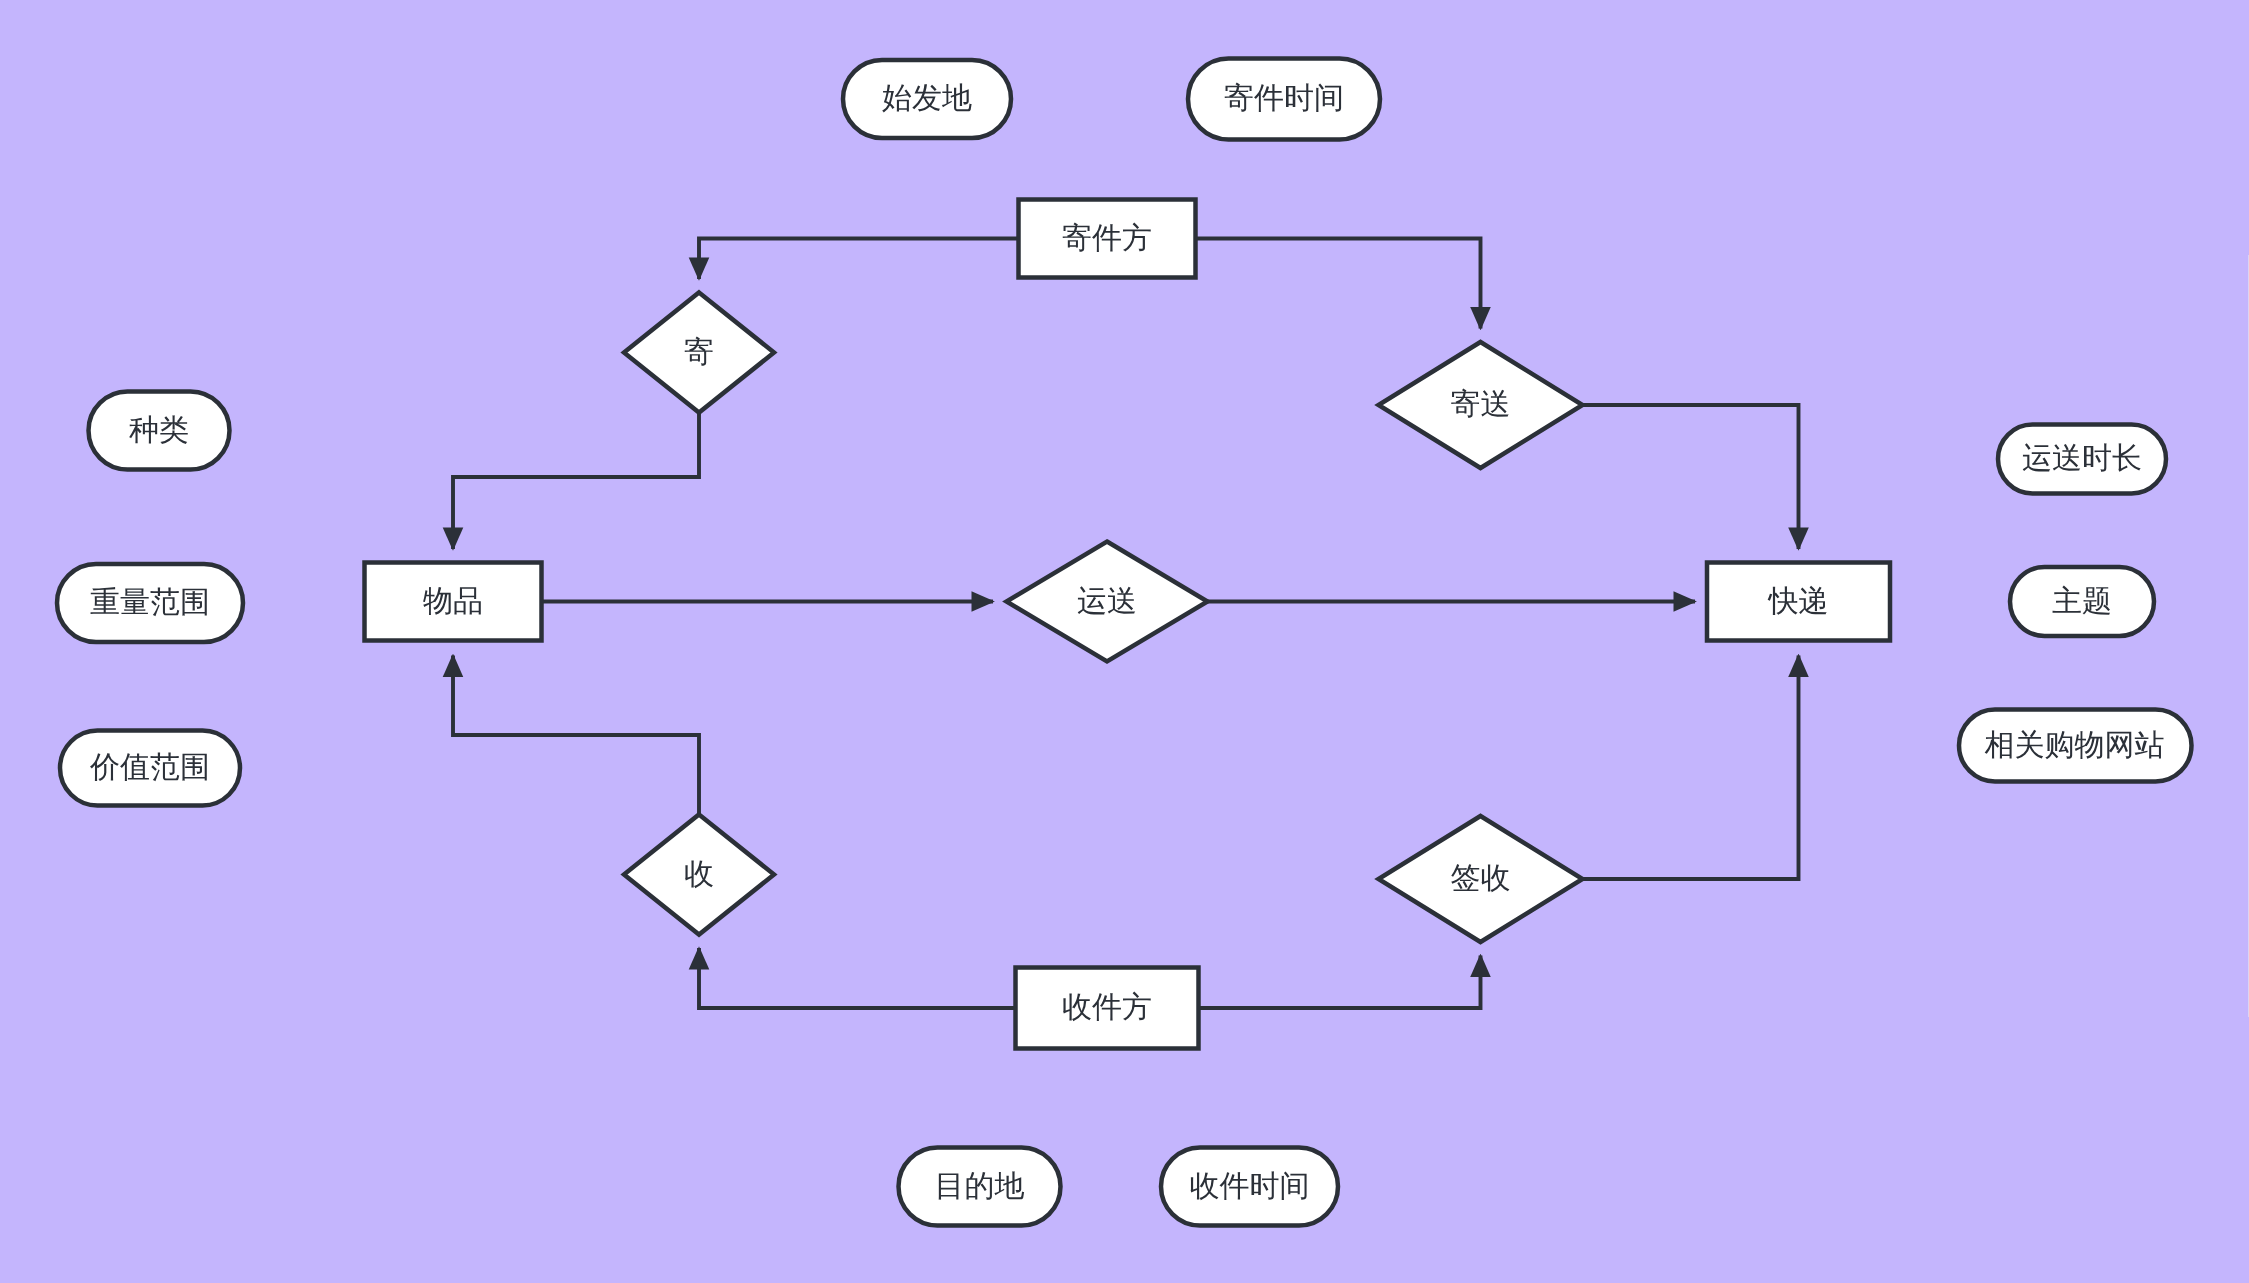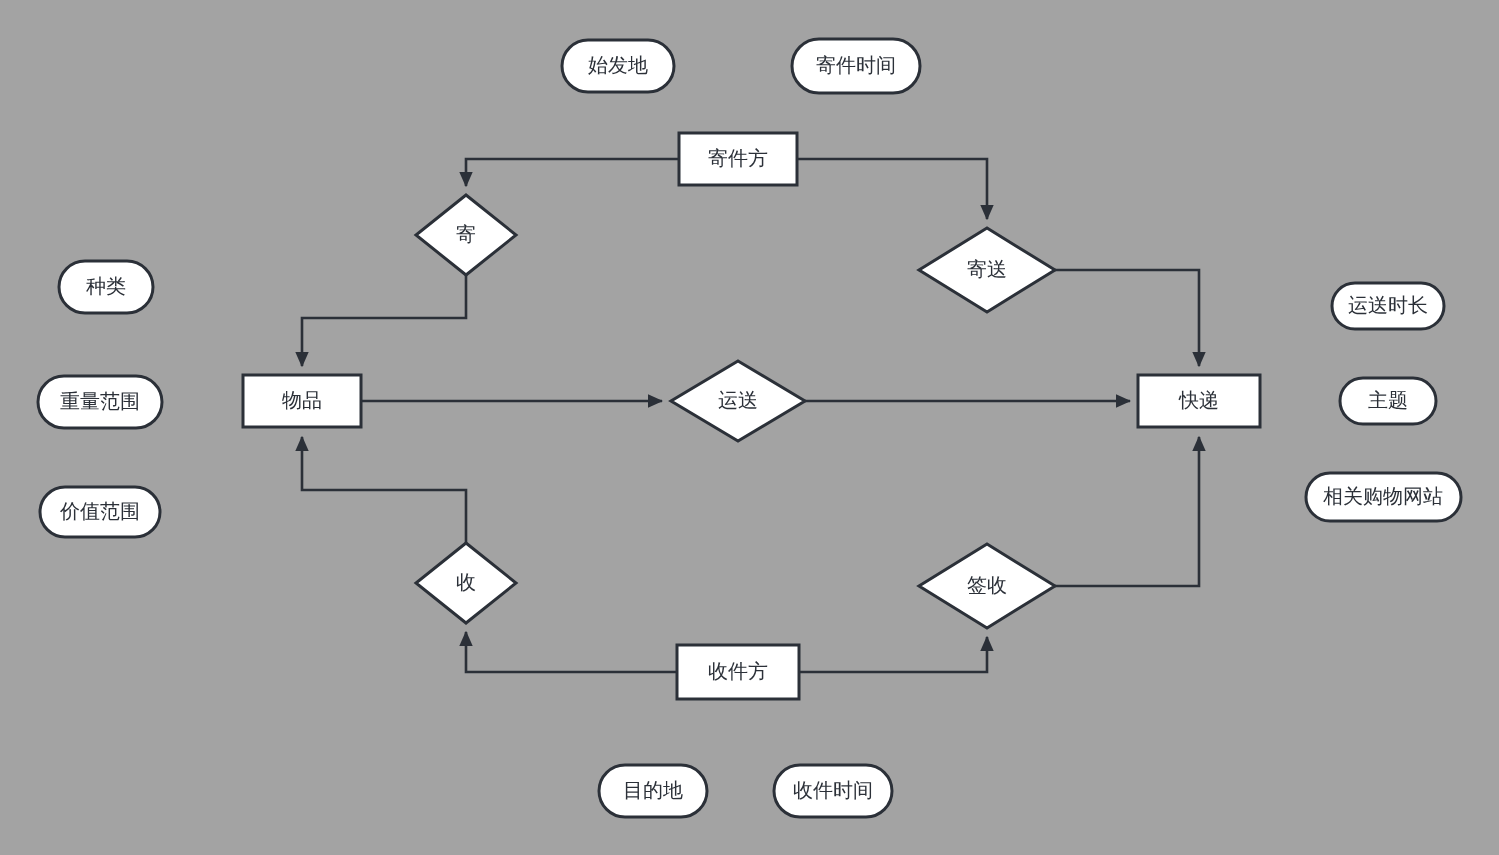--- a/index.html
+++ b/index.html
@@ -10,21 +10,21 @@
   body {
     width: 1499px;
     height: 855px;
     font-family: "Liberation Sans", "DejaVu Sans", sans-serif;
     overflow: hidden;
   }
   #canvas {
     position: relative;
     width: 1499px;
     height: 855px;
-    background: #a3a3a3;
+    background: #c4b5fd;
   }
   svg#diagram {
     position: absolute;
     top: 0;
     left: 0;
     width: 1499px;
     height: 855px;
     display: block;
   }
   .node-label {

